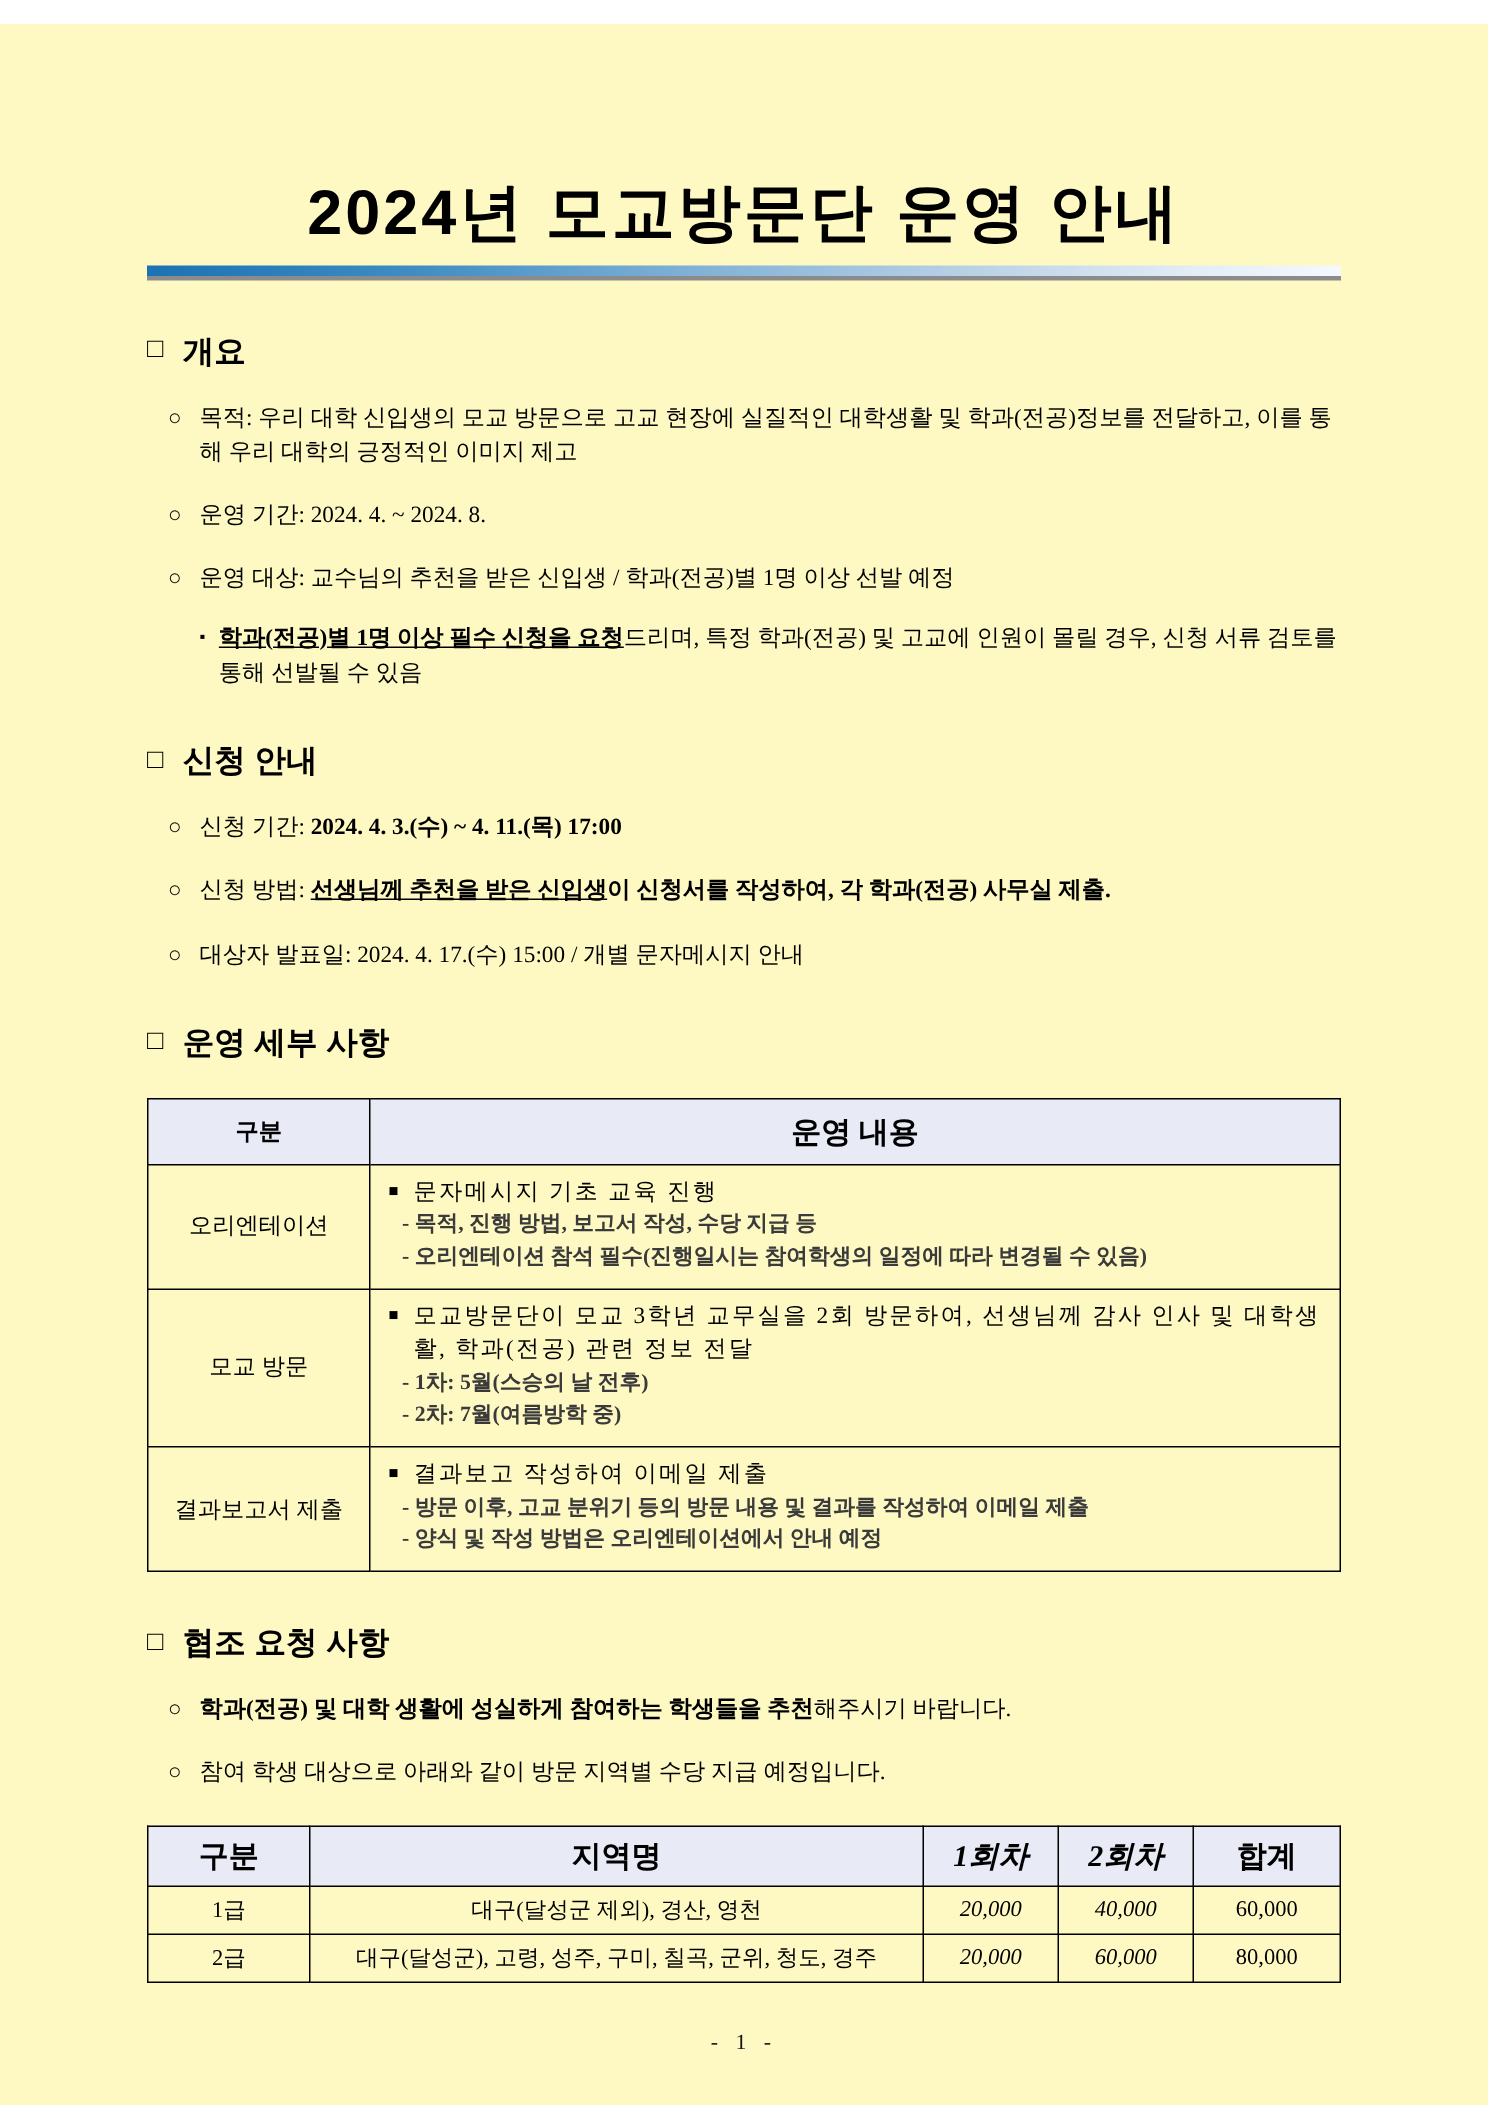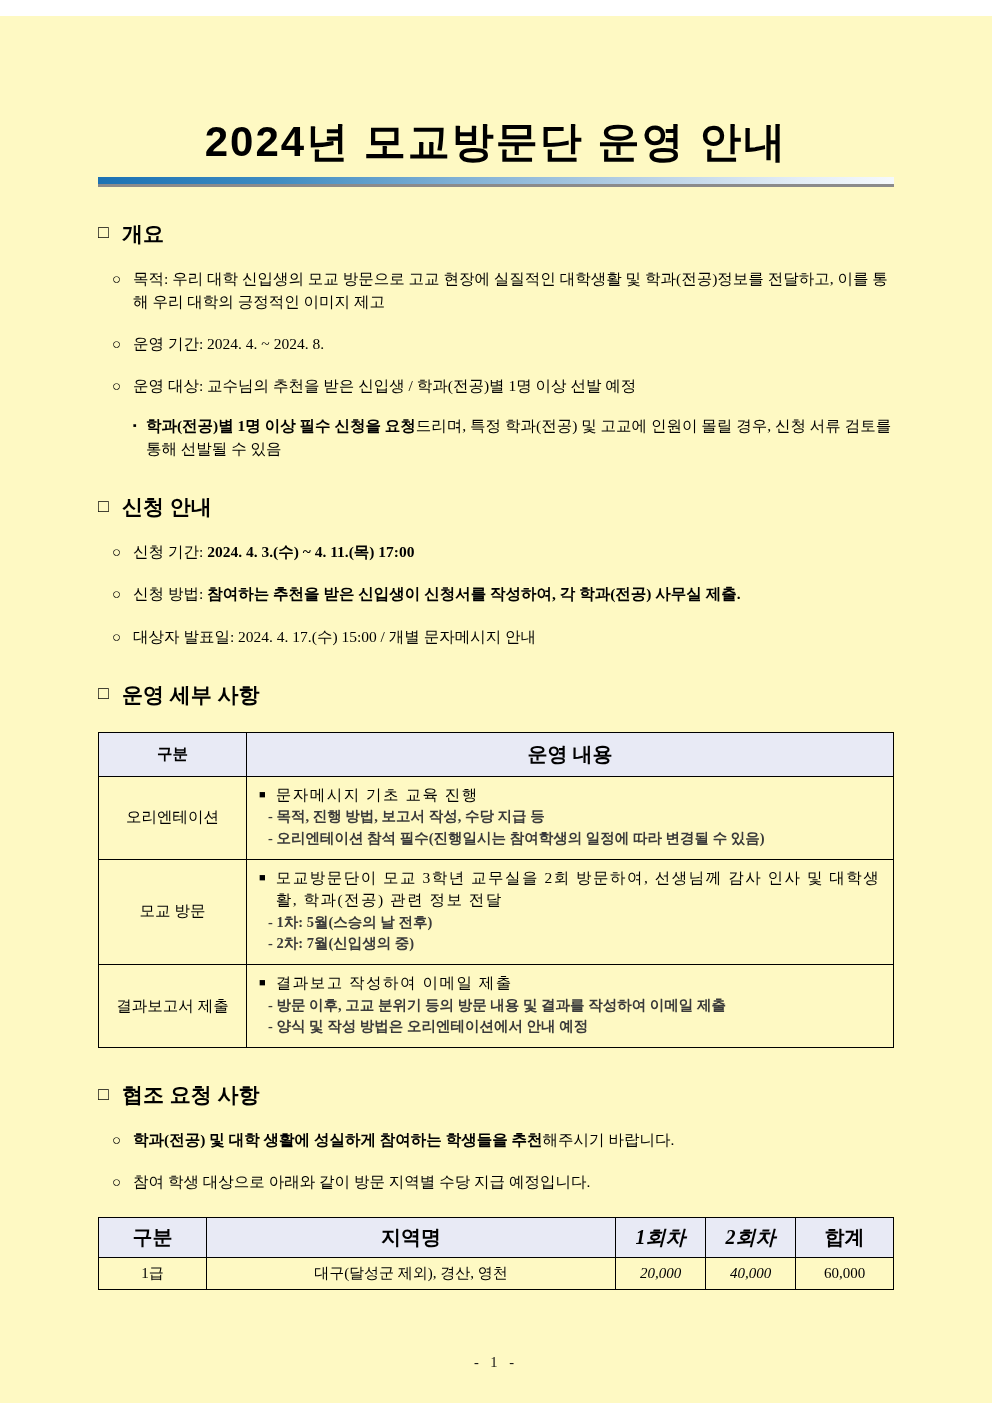--- a/index.html
+++ b/index.html
@@ -43,21 +43,21 @@
   }
   .bullet .circ { font-weight:bold; font-size:15px; flex:0 0 auto; position:relative; top:1px; }
   .bullet .btext { flex:1; }
   .subnote {
     display:flex; gap:9px;
     margin:16px 0 0 35px;
     font-size:15.5px; line-height:1.5;
   }
   .subnote .sqm { font-size:11px; position:relative; top:3px; flex:0 0 auto; }
   .bold { font-weight:bold; }
-  .bold-u { font-weight:bold; }
+  .bold-u { font-weight:bold; text-decoration:underline; }
   
   table { border-collapse:collapse; width:100%; margin-top:23px; }
   th, td { border:1.6px solid #000; }
   th {
     background:#e8eaf5;
     font-size:20px; font-weight:bold;
     text-align:center; padding:8px 4px;
   }
   .t1 .col-label { width:148px; text-align:center; font-size:15.5px; padding:6px 4px; }
   .t1 td.content { padding:7px 10px 9px 12px; font-size:15px; }
@@ -111,21 +111,21 @@
     <div class="sec-head">
       <span class="sq">□</span>
       <span>신청 안내</span>
     </div>
     <div class="bullet">
       <span class="circ">○</span>
       <span class="btext"><span>신청 기간: </span><span class="bold">2024. 4. 3.(수) ~ 4. 11.(목) 17:00</span></span>
     </div>
     <div class="bullet">
       <span class="circ">○</span>
-      <span class="btext"><span>신청 방법: </span><span class="bold-u">참여하는 추천을 받은 신입생</span><span class="bold">이 신청서를 작성하여, 각 학과(전공) 사무실 제출.</span></span>
+      <span class="btext"><span>신청 방법: </span><span class="bold-u">선생님께 추천을 받은 신입생</span><span class="bold">이 신청서를 작성하여, 각 학과(전공) 사무실 제출.</span></span>
     </div>
     <div class="bullet">
       <span class="circ">○</span>
       <span class="btext">대상자 발표일: 2024. 4. 17.(수) 15:00 / 개별 문자메시지 안내</span>
     </div>
   </div>
 
   <div class="sec">
     <div class="sec-head">
       <span class="sq">□</span>
@@ -149,21 +149,21 @@
         </td>
       </tr>
       <tr>
         <td class="col-label">모교 방문</td>
         <td class="content">
           <div class="main-line">
             <span class="sqb">■</span>
             <span>모교방문단이 모교 3학년 교무실을 2회 방문하여, 선생님께 감사 인사 및 대학생활, 학과(전공) 관련 정보 전달</span>
           </div>
           <div class="sub-line">- 1차: 5월(스승의 날 전후)</div>
-          <div class="sub-line">- 2차: 7월(신입생의 중)</div>
+          <div class="sub-line">- 2차: 7월(여름방학 중)</div>
         </td>
       </tr>
       <tr>
         <td class="col-label">결과보고서 제출</td>
         <td class="content">
           <div class="main-line">
             <span class="sqb">■</span>
             <span>결과보고 작성하여 이메일 제출</span>
           </div>
           <div class="sub-line">- 방문 이후, 고교 분위기 등의 방문 내용 및 결과를 작성하여 이메일 제출</div>
@@ -196,19 +196,26 @@
         <th class="c3">2회차</th>
         <th class="c4">합계</th>
       </tr>
       <tr>
         <td class="c0">1급</td>
         <td class="c1">대구(달성군 제외), 경산, 영천</td>
         <td class="c2">20,000</td>
         <td class="c3">40,000</td>
         <td class="c4">60,000</td>
       </tr>
+      <tr>
+        <td class="c0">2급</td>
+        <td class="c1">대구(달성군), 고령, 성주, 구미, 칠곡, 군위, 청도, 경주</td>
+        <td class="c2">20,000</td>
+        <td class="c3">60,000</td>
+        <td class="c4">80,000</td>
+      </tr>
     </tbody>
       </table>
   </div>
 
   <div class="footer">- 1 -</div>
 
 </div>
 
 </body></html>

